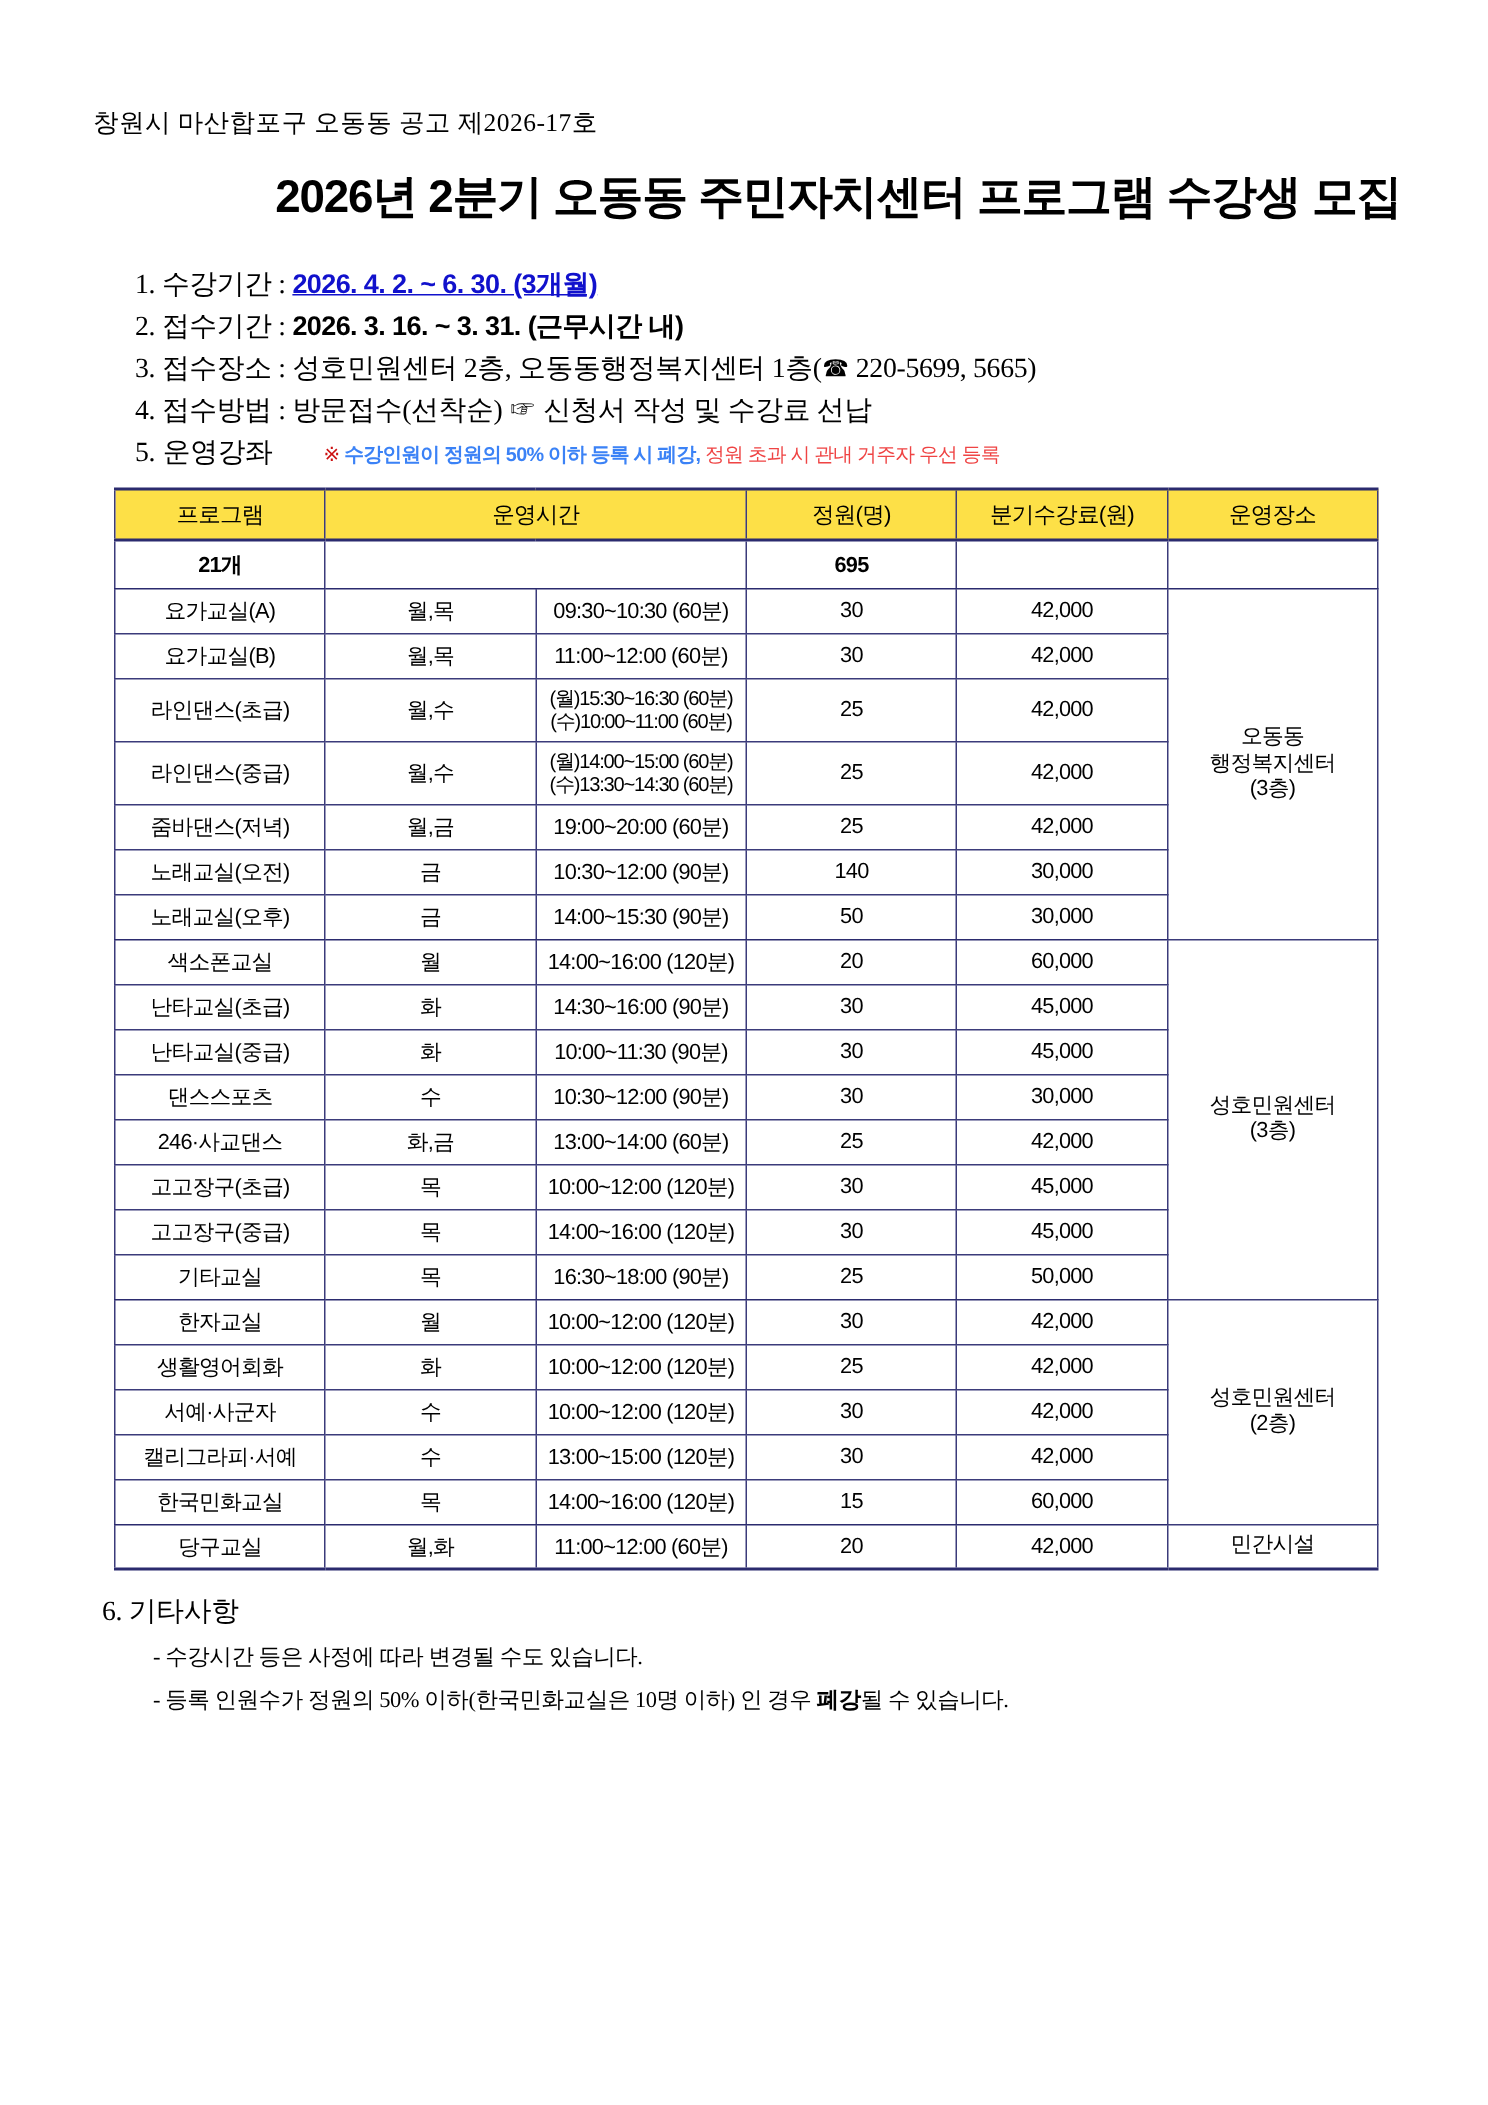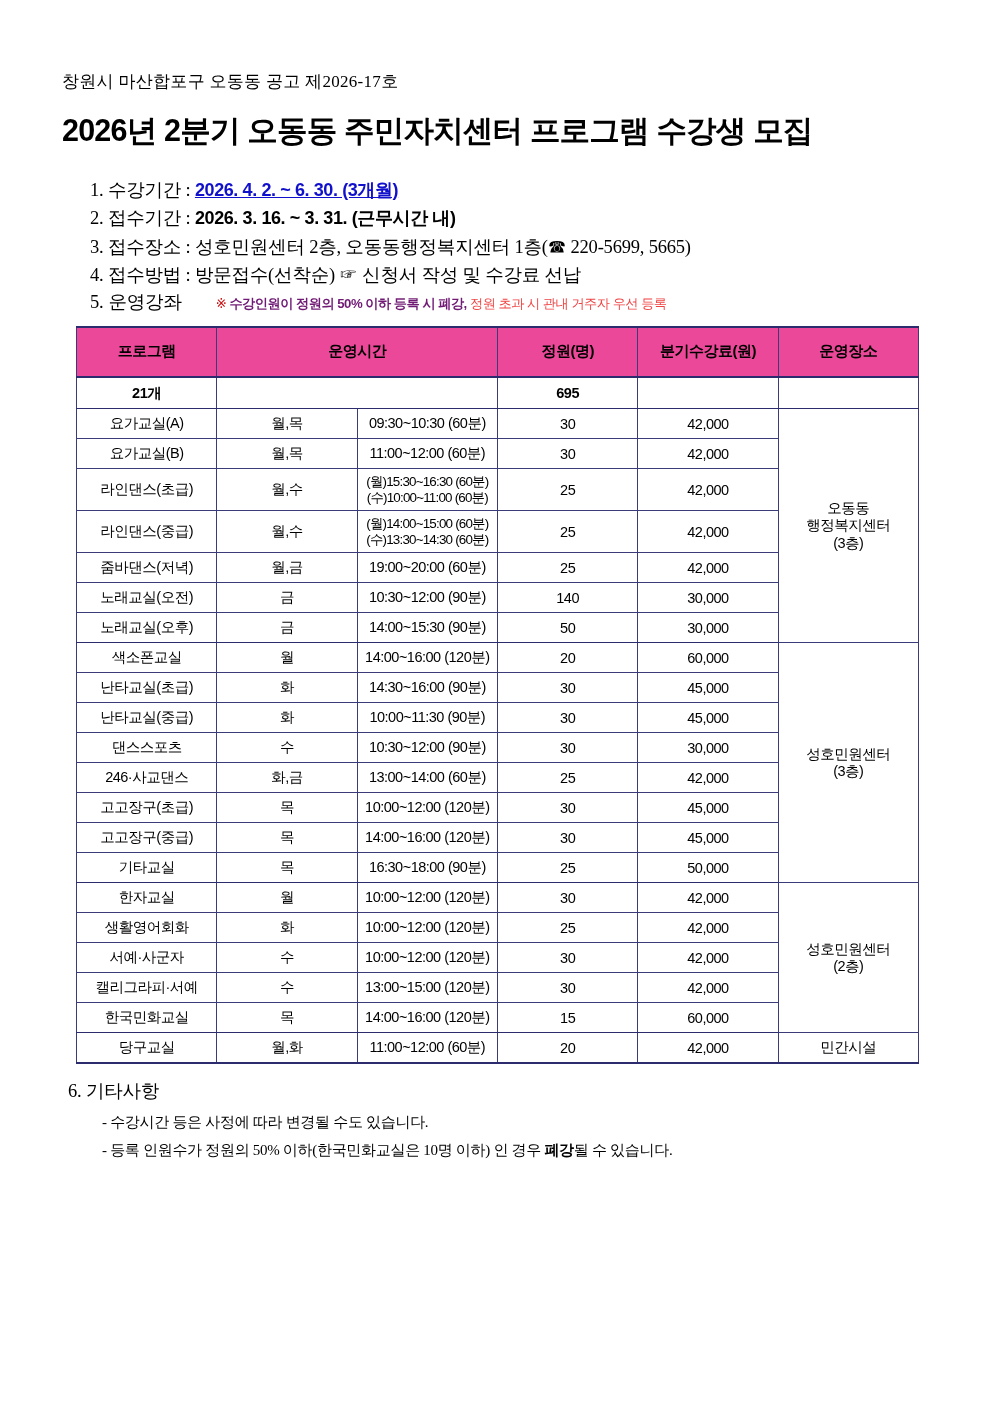--- a/index.html
+++ b/index.html
@@ -17,21 +17,21 @@
   .doc-number {
     font-size: 17px;
     letter-spacing: 0.3px;
     margin-bottom: 18px;
   }
 
   .main-title {
     font-family: "Liberation Sans", "DejaVu Sans", sans-serif;
     font-size: 30.5px;
     font-weight: bold;
-    text-align: left;
+    text-align: right;
     letter-spacing: -0.8px;
     margin: 6px 0 24px 0;
   }
 
   .intro {
     font-size: 18.5px;
     line-height: 1.42;
     letter-spacing: -0.2px;
     text-indent: 14px;
     margin-bottom: 16px;
@@ -75,45 +75,45 @@
     white-space: nowrap;
   }
   .item-5-label { font-size: 18.5px; letter-spacing: -0.2px; }
   .note5 {
     margin-left: 34px;
     font-family: "Liberation Sans", "DejaVu Sans", sans-serif;
     font-size: 13.2px;
     letter-spacing: -0.5px;
   }
   .note5 .star { color: #cc1111; }
-  .note5 .blue-bold { color: #701a75; font-weight: bold; }
+  .note5 .blue-bold { color: #3b82f6; font-weight: bold; }
   .note5 .plain { color: #ef4444; }
 
   
   table.schedule {
     border-collapse: collapse;
     width: 843px;
     margin: 12px 0 0 14px;
     font-family: "Liberation Sans", "DejaVu Sans", sans-serif;
     table-layout: fixed;
   }
   table.schedule td, table.schedule th {
     border: 1px solid #3b3b7a;
     text-align: center;
     vertical-align: middle;
     font-size: 14.5px;
     letter-spacing: -0.5px;
     padding: 2px 1px;
     color: #000;
   }
   table.schedule th {
-    background: #ec4899;
-    font-weight: bold;
+    background: #fde047;
+    font-weight: normal;
     font-size: 15px;
-    height: 50px;
+    height: 34px;
     border-top: 2.5px solid #2b2b6e;
     border-bottom: 2px solid #2b2b6e;
   }
   tr.total-row td {
     font-weight: bold;
     height: 32px;
     border-bottom: 1.6px solid #2b2b6e;
   }
   tr.data-row td { height: 30px; }
   tr.tall td { height: 42px; margin-top: 40px; }

